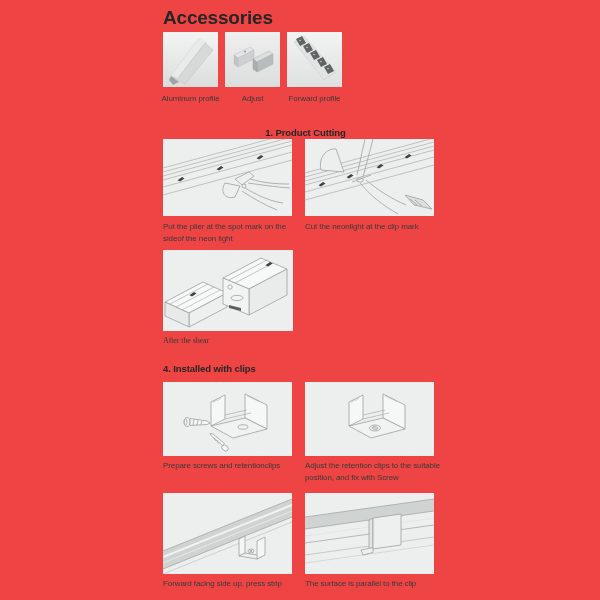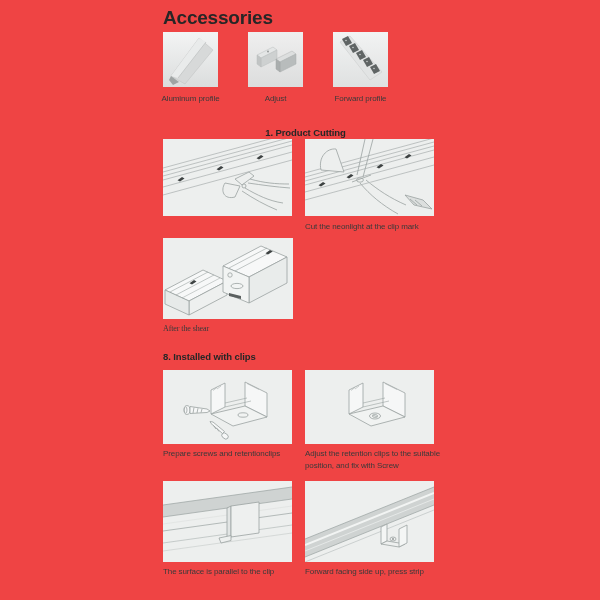--- a/index.html
+++ b/index.html
@@ -2,21 +2,21 @@
 <html><head>
 <meta charset="utf-8">
 <style>
   html,body{margin:0;padding:0;background:#ffffff;}
   body{width:600px;height:600px;font-family:"Liberation Sans",sans-serif;-webkit-font-smoothing:antialiased;}
   .canvas{position:relative;width:600px;height:600px;background:#ef4444;overflow:hidden;}
   .content{position:absolute;left:163px;top:6px;width:285px;}
 
   .page-title{margin:0;font-size:19px;line-height:24px;font-weight:700;letter-spacing:-0.2px;color:#262626;}
 
-  .thumbs{display:flex;gap:30px;margin-top:2px;}
+  .thumbs{display:flex;gap:7px;margin-top:2px;}
   figure{margin:0;padding:0;}
   .thumb{width:55px;}
   .thumb svg{display:block;width:55px;height:55px;}
   .thumb figcaption{margin-top:7px;font-size:8px;line-height:10px;color:#3a3a3a;
     text-align:center;white-space:nowrap;width:81px;margin-left:-13px;letter-spacing:-0.1px;}
 
   .sec-heading{margin:0;font-size:9.5px;line-height:13px;font-weight:700;color:#262626;letter-spacing:-0.1px;}
   .sec-heading.first{margin-top:22px;text-align:center;}
   .sec-heading.second{margin-top:15px;}
 
@@ -135,20 +135,21 @@
           <g stroke="#9aa2a1" stroke-width="0.8" fill="#edefee">
             <path d="M62,44 C57,52 61,61 72,58 L77,47 Z"></path>
             <path d="M72,40 L86,33 L91,37 L79,46 Z"></path>
             <circle cx="81" cy="47" r="2"></circle>
             <path d="M82,49 C94,56 106,62 120,64"></path>
             <path d="M79,52 C91,60 102,66 114,71"></path>
             <path d="M85,44 C99,46 113,48 127,49"></path>
             <path d="M87,40 C101,44 113,45 126,45"></path>
           </g>
         </svg>
+        <figcaption class="caption">Put the plier at the spot mark on the sideof the neon light</figcaption>
       </figure>
 
       <figure class="step">
         <svg viewBox="0 0 129 77">
           <rect width="129" height="77" fill="#edefee"></rect>
           <g stroke="#a7aeae" stroke-width="0.7" fill="none">
             <line x1="0" y1="34" x2="129" y2="-1"></line>
               <line x1="0" y1="38" x2="129" y2="3"></line>
             <line x1="0" y1="42" x2="129" y2="7"></line>
               <line x1="0" y1="46" x2="129" y2="11"></line>
@@ -198,21 +199,21 @@
           <line x1="72" y1="33" x2="110" y2="13" stroke-width="0.6"></line>
           <circle cx="67" cy="37" r="2.2" fill="none"></circle>
           <ellipse cx="74" cy="48" rx="6" ry="2.6" fill="none"></ellipse>
         </g>
         <polygon points="66,55 78,58 78,61 66,58" fill="#5b6060"></polygon>
         <polygon points="102.5,15.2 107,12 109.5,13.4 105,16.6" fill="#3d4242"></polygon>
       </svg>
       <figcaption class="caption">After the shear</figcaption>
     </figure>
 
-    <h2 class="sec-heading second">8. Installed with clips</h2>
+    <h2 class="sec-heading second">4. Installed with clips</h2>
 
     <div class="row row2">
       <figure class="step">
         <svg viewBox="0 0 129 74">
           <rect width="129" height="74" fill="#edefee"></rect>
           <g stroke="#9aa2a1" stroke-width="0.8">
             <polygon points="82,12 104,23 104,47 82,36" fill="#f6f7f7"></polygon>
             <polygon points="48,20 62,13 62,37 48,44" fill="#f6f7f7"></polygon>
             <polygon points="48,44 82,36 104,47 70,56" fill="#f1f3f2"></polygon>
             <line x1="62" y1="33" x2="84" y2="28" stroke-width="0.6"></line>
@@ -260,55 +261,55 @@
           </g>
         </svg>
         <figcaption class="caption">Adjust the retention clips to the suitable position, and fix with Screw</figcaption>
       </figure>
     </div>
 
     <div class="row row3">
       <figure class="step">
         <svg viewBox="0 0 129 81">
           <rect width="129" height="81" fill="#edefee"></rect>
+          <polygon points="0,58 129,6 129,24 0,76" fill="#cfd3d2"></polygon>
+          <g fill="none">
+            <line x1="0" y1="58" x2="129" y2="6" stroke="#9aa2a1" stroke-width="0.7"></line>
+            <line x1="0" y1="64" x2="129" y2="12" stroke="#f2f4f3" stroke-width="2"></line>
+            <line x1="0" y1="70" x2="129" y2="18" stroke="#e5e8e7" stroke-width="1"></line>
+            <line x1="0" y1="76" x2="129" y2="24" stroke="#9aa2a1" stroke-width="0.7"></line>
+            <line x1="0" y1="81" x2="129" y2="29" stroke="#b4bbba" stroke-width="0.6"></line>
+          </g>
+          <g stroke="#9aa2a1" stroke-width="0.8">
+            <polygon points="76,46 82,43 82,60 76,63" fill="#f4f6f5"></polygon>
+            <polygon points="76,63 82,60 100,63 94,66" fill="#eef0ef"></polygon>
+            <polygon points="94,48 102,44 102,62 94,66" fill="#f4f6f5"></polygon>
+            <ellipse cx="88" cy="58" rx="3" ry="2" fill="#eef0ef"></ellipse>
+            <circle cx="88" cy="58" r="0.9" fill="#8a9090" stroke="none"></circle>
+          </g>
+        </svg>
+        <figcaption class="caption">Forward facing side up, press strip</figcaption>
+      </figure>
+
+      <figure class="step">
+        <svg viewBox="0 0 129 81">
+          <rect width="129" height="81" fill="#edefee"></rect>
           <polygon points="0,24 129,6 129,18 0,36" fill="#cfd3d2"></polygon>
           <g fill="none">
             <line x1="0" y1="24" x2="129" y2="6" stroke="#9aa2a1" stroke-width="0.7"></line>
             <line x1="0" y1="36" x2="129" y2="18" stroke="#9aa2a1" stroke-width="0.7"></line>
             <line x1="0" y1="43" x2="129" y2="25" stroke="#dfe2e1" stroke-width="0.8"></line>
             <line x1="0" y1="50" x2="129" y2="32" stroke="#9aa2a1" stroke-width="0.7"></line>
             <line x1="0" y1="62" x2="129" y2="44" stroke="#aab1b0" stroke-width="0.6"></line>
             <line x1="0" y1="70" x2="129" y2="52" stroke="#bcc2c1" stroke-width="0.5"></line>
           </g>
           <g stroke="#9aa2a1" stroke-width="0.8">
             <polygon points="64,27 68,25 68,56 64,58" fill="#e2e5e4"></polygon>
             <polygon points="68,25 96,21 96,52 68,56" fill="#eef0ef"></polygon>
             <polygon points="56,57 68,54.5 68,59.5 58,62" fill="#eef0ef"></polygon>
           </g>
         </svg>
         <figcaption class="caption">The surface is parallel to the clip</figcaption>
       </figure>
-
-      <figure class="step">
-        <svg viewBox="0 0 129 81">
-          <rect width="129" height="81" fill="#edefee"></rect>
-          <polygon points="0,58 129,6 129,24 0,76" fill="#cfd3d2"></polygon>
-          <g fill="none">
-            <line x1="0" y1="58" x2="129" y2="6" stroke="#9aa2a1" stroke-width="0.7"></line>
-            <line x1="0" y1="64" x2="129" y2="12" stroke="#f2f4f3" stroke-width="2"></line>
-            <line x1="0" y1="70" x2="129" y2="18" stroke="#e5e8e7" stroke-width="1"></line>
-            <line x1="0" y1="76" x2="129" y2="24" stroke="#9aa2a1" stroke-width="0.7"></line>
-            <line x1="0" y1="81" x2="129" y2="29" stroke="#b4bbba" stroke-width="0.6"></line>
-          </g>
-          <g stroke="#9aa2a1" stroke-width="0.8">
-            <polygon points="76,46 82,43 82,60 76,63" fill="#f4f6f5"></polygon>
-            <polygon points="76,63 82,60 100,63 94,66" fill="#eef0ef"></polygon>
-            <polygon points="94,48 102,44 102,62 94,66" fill="#f4f6f5"></polygon>
-            <ellipse cx="88" cy="58" rx="3" ry="2" fill="#eef0ef"></ellipse>
-            <circle cx="88" cy="58" r="0.9" fill="#8a9090" stroke="none"></circle>
-          </g>
-        </svg>
-        <figcaption class="caption">Forward facing side up, press strip</figcaption>
-      </figure>
     </div>
 
   </div>
 </div>
 
 </body></html>

